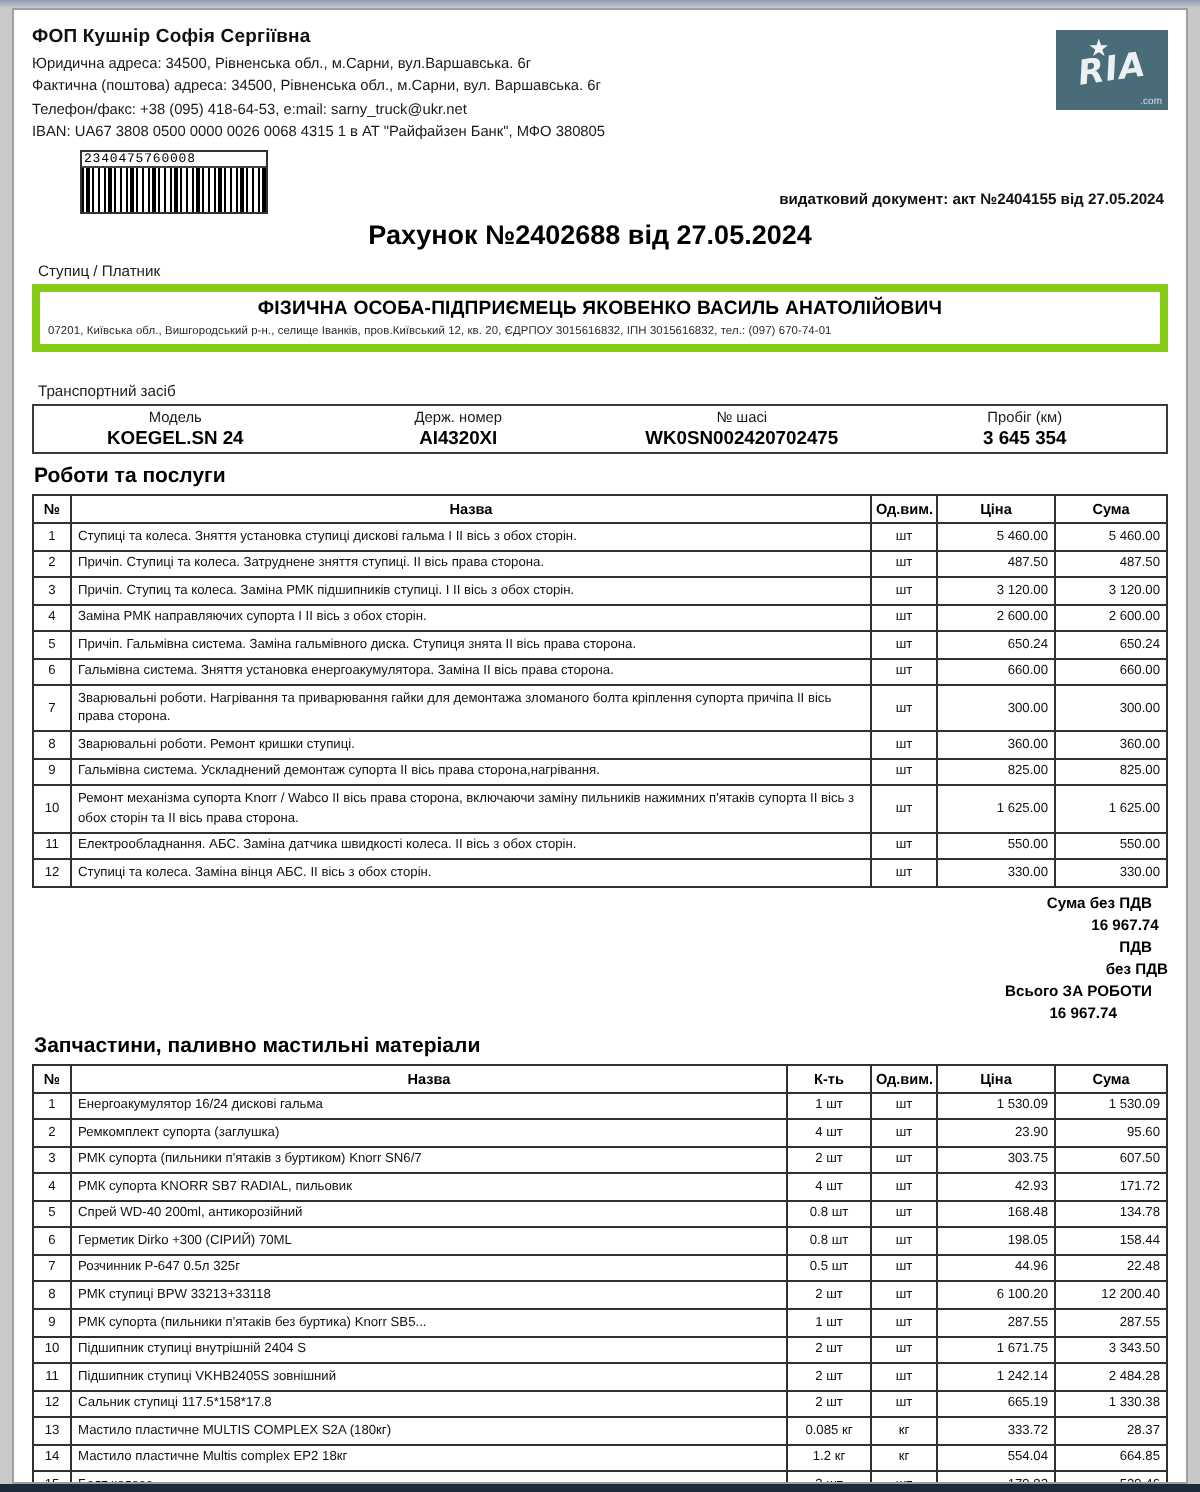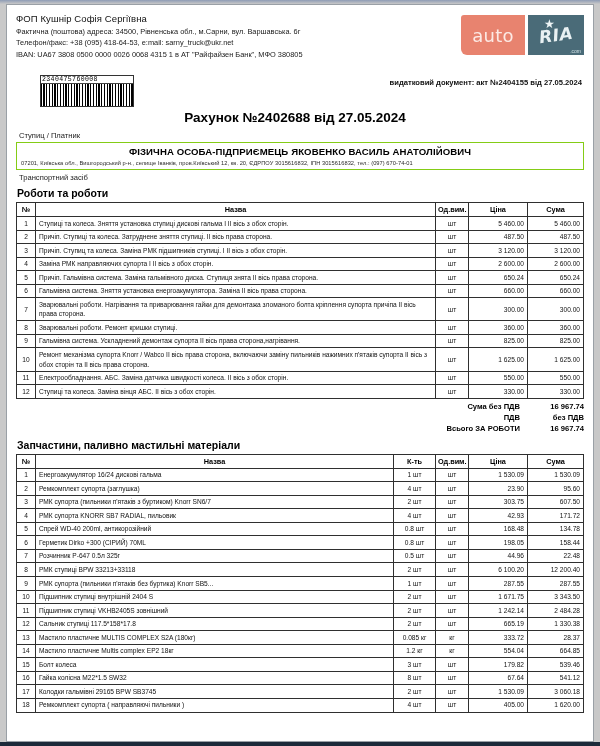--- a/index.html
+++ b/index.html
@@ -34,21 +34,21 @@
     background: #1c2a3a;
   }
   .inner {
     padding: 6px 9px 0 9px;
     position: relative;
   }
 
   
   .hdr { position: relative; min-height: 60px; }
   .company-name {
-    font-size: 9.5px; font-weight: normal; color: #111;
+    font-size: 9.5px; font-weight: bold; color: #111;
     margin: 2px 0 2px 0; letter-spacing: .1px;
   }
   .company-line {
     font-size: 7.4px; color: #1a1a1a; line-height: 1.52;
     white-space: nowrap;
   }
   .logo-wrap {
     position: absolute; right: 0; top: 2px;
     display: flex; align-items: stretch; height: 40px;
   }
@@ -96,42 +96,42 @@
   .barcode-bars {
     height: 22px; width: 92px;
     background:
       repeating-linear-gradient(to right,
         #000 0px, #000 1px, #fff 1px, #fff 2px,
         #000 2px, #000 4px, #fff 4px, #fff 5px,
         #000 5px, #000 6px, #fff 6px, #fff 8px,
         #000 8px, #000 9px, #fff 9px, #fff 11px);
   }
   .doc-note {
-    position: absolute; right: 2px; top: 3px;
+    position: absolute; right: 2px; top: 20px;
     font-size: 7.6px; font-weight: bold; color: #111; text-align: right;
   }
   .invoice-title {
     text-align: center; font-size: 13.5px; font-weight: bold;
     color: #000; margin: 1px 0 6px 0;
     padding-right: 10px;
   }
 
   
   .caption {
     font-size: 7.6px; color: #222; margin: 1px 0 2px 3px;
   }
   .section-title {
     font-size: 10.5px; font-weight: bold; color: #000;
     margin: 5px 0 3px 1px;
   }
 
   
   .client-box {
-    border: 1px solid #84cc16; padding: 3px 4px 3px 4px;
-    margin-bottom: 3px;
+    border: 4px solid #84cc16; padding: 3px 4px 3px 4px;
+    margin-bottom: 15px;
   }
   .client-name {
     text-align: center; font-size: 9.6px; font-weight: bold;
     color: #000; letter-spacing: .1px; margin-bottom: 3px;
   }
   .client-addr {
     font-size: 5.7px; color: #2a2a2a; white-space: nowrap;
     letter-spacing: .05px;
   }
 
@@ -180,44 +180,42 @@
   th.h-price { width: 59px; }
   th.h-sum { width: 56px; }
 
   
   .totals {
     margin-top: 2px; display: flex; flex-direction: column;
     align-items: flex-end;
   }
   .tot-row {
     display: flex; font-size: 7.6px; font-weight: bold;
-    color: #000; line-height: 1.45;
+    color: #000; line-height: 1.45; flex-direction: column;
   }
   .tot-label { text-align: right; padding-right: 8px; }
   .tot-value { width: 56px; text-align: right; }
 </style>
 </head>
 <body>
 
 <div class="left-strip"></div>
 <div class="top-strip"></div>
 
 <div class="page">
   <div class="inner">
 
     <div class="hdr">
       <div class="company-name">ФОП Кушнір Софія Сергіївна</div>
+      <div class="company-line">Юридична адреса: 34500, Рівненська обл., м.Сарни, вул.Варшавська. 6г</div>
       <div class="company-line">Фактична (поштова) адреса: 34500, Рівненська обл., м.Сарни, вул. Варшавська. 6г</div>
       <div class="company-line">Телефон/факс: +38 (095) 418-64-53, e:mail: sarny_truck@ukr.net</div>
       <div class="company-line">IBAN: UA67 3808 0500 0000 0026 0068 4315 1 в АТ "Райфайзен Банк", МФО 380805</div>
 
       <div class="logo-wrap">
-        <div class="logo-auto">
-          <span>auto</span>
-        </div>
         <div class="logo-ria">
           <span class="star">★</span>
           <span class="ria-txt">RIA</span>
           <span class="dotcom">.com</span>
         </div>
       </div>
     </div>
 
     <div class="barcode-row">
       <div class="barcode-box">
@@ -229,22 +227,38 @@
 
     <div class="invoice-title">Рахунок №2402688 від 27.05.2024</div>
 
     <div class="caption">Ступиц / Платник</div>
     <div class="client-box">
       <div class="client-name">ФІЗИЧНА ОСОБА-ПІДПРИЄМЕЦЬ ЯКОВЕНКО ВАСИЛЬ АНАТОЛІЙОВИЧ</div>
       <div class="client-addr">07201, Київська обл., Вишгородський р-н., селище Іванків, пров.Київський 12, кв. 20, ЄДРПОУ 3015616832, ІПН 3015616832, тел.: (097) 670-74-01</div>
     </div>
 
     <div class="caption">Транспортний засіб</div>
-
-    <div class="section-title">Роботи та роботи</div>
+    <table class="veh-table">
+      <tbody>
+          <tr>
+        <th>Модель</th>
+        <th>Держ. номер</th>
+        <th>№ шасі</th>
+        <th>Пробіг (км)</th>
+      </tr>
+      <tr>
+        <td>KOEGEL.SN 24</td>
+        <td>AI4320XI</td>
+        <td>WK0SN002420702475</td>
+        <td>3 645 354</td>
+      </tr>
+    </tbody>
+      </table>
+
+    <div class="section-title">Роботи та послуги</div>
     <table class="dt">
       <thead>
         <tr>
           <th class="h-num">№</th>
           <th>Назва</th>
           <th class="h-unit">Од.вим.</th>
           <th class="h-price">Ціна</th>
           <th class="h-sum">Сума</th>
         </tr>
       </thead>

